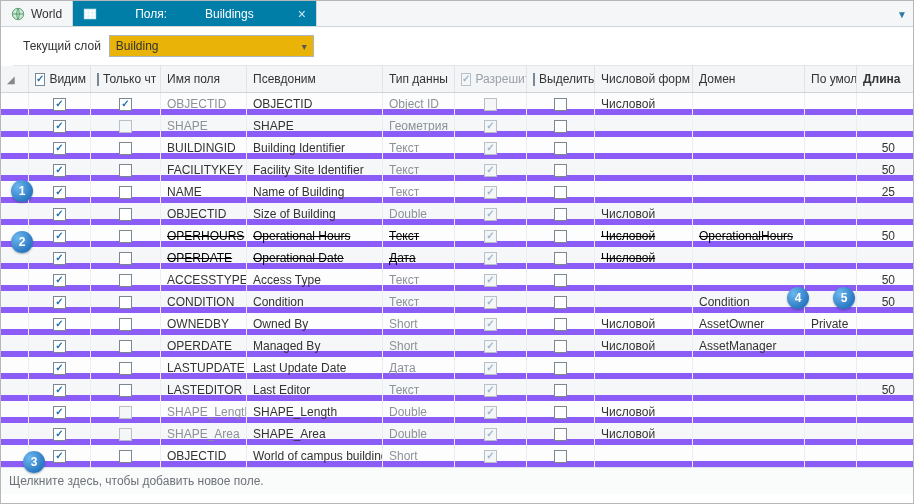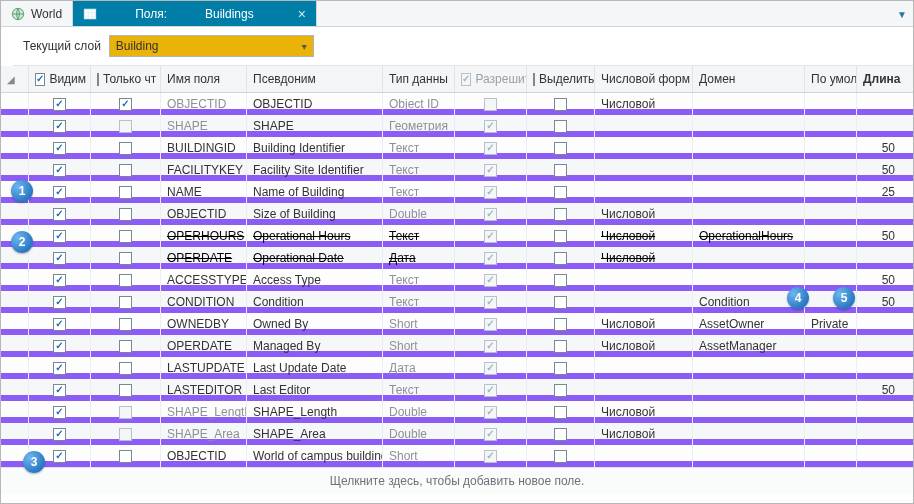--- a/index.html
+++ b/index.html
@@ -32,21 +32,21 @@
   .cell:last-child { border-right:none; justify-content:flex-end;}
   .cell.num { justify-content:flex-end;text-align:center; }
   .cell.center { justify-content:center; }
   .cell.gray { color:#8b9198; }
   .cell.strike { text-decoration: line-through; color:#000000;}
   .cell.field-gray { color:#8b9198; }
   .chk { width:13px; height:13px; border:1px solid #7a8893; background:#fff; display:inline-flex; align-items:center; justify-content:center; font-size:10px; line-height:1; }
   .chk.checked::after { content:"✓"; color:#1a6fb0; font-weight:bold; }
   .chk.dim { border-color:#b9c1c8; background:#f4f6f8;}
   .chk.dim.checked::after { color:#9db6ca; }
-  .addrow { padding:6px 8px; color:#6c7278; border-top:1px solid #e0e3e7; background:#fafbfb;text-align:center;}
+  .addrow { padding:6px 8px; color:#6c7278; border-top:1px solid #e0e3e7; background:#fafbfb;}
   
   .callout { position:absolute; width:22px; height:22px; border-radius:50%; background:radial-gradient(circle at 30% 30%, #6cb7ef, #2a78c2 70%); color:#fff; font-weight:bold; font-size:12px; display:flex; align-items:center; justify-content:center; box-shadow:0 1px 2px rgba(0,0,0,.3); z-index:5; pointer-events:none;}
   
 </style>
 </head>
 <body>
 
 <div class="app">
 
   <div class="tabbar">

